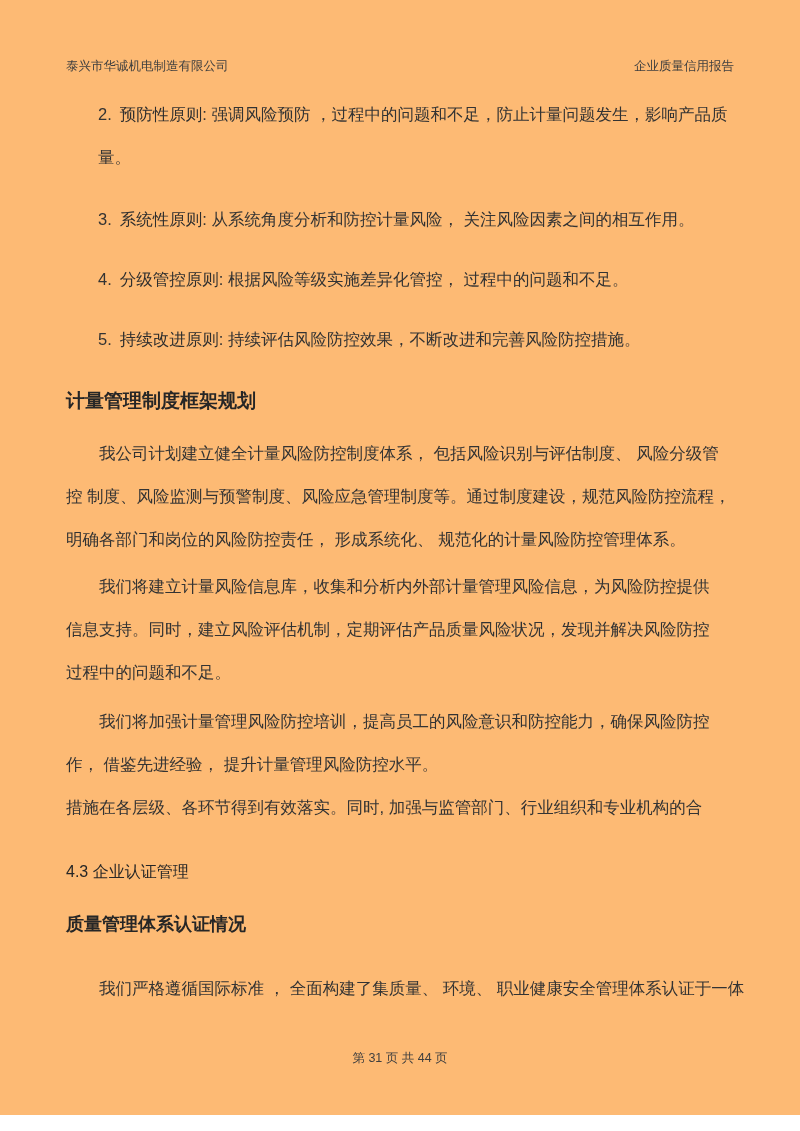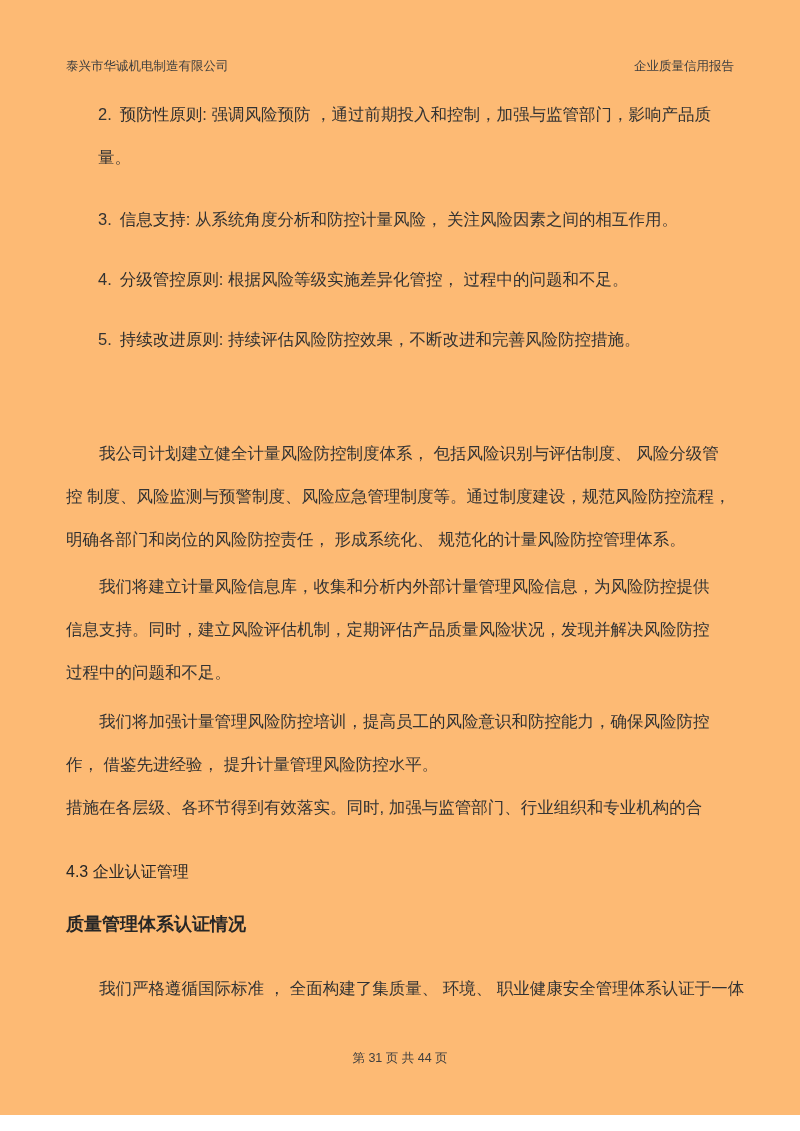--- a/index.html
+++ b/index.html
@@ -70,43 +70,44 @@
 
 <div class="page">
 
   <div class="page-header">
     <span>泰兴市华诚机电制造有限公司</span>
     <span>企业质量信用报告</span>
   </div>
 
   <div class="block" style="top:93px">
     <div class="line list-line">
-      <span class="num">2.</span><span class="lbl">预防性原则</span><span>: </span><span>强调风险预防 ，通过前期投入和控制，加强与监管部门，影响产品质</span>
+      <span class="num">2.</span><span class="lbl">预防性原则</span><span>: </span><span>强调风险预防 ，过程中的问题和不足，防止计量问题发生，影响产品质</span>
     </div>
     <div class="line list-line">量。</div>
   </div>
 
   <div class="block" style="top:198px">
     <div class="line list-line">
-      <span class="num">3.</span><span class="lbl">信息支持</span><span>: </span><span>从系统角度分析和防控计量风险， 关注风险因素之间的相互作用。</span>
+      <span class="num">3.</span><span class="lbl">系统性原则</span><span>: </span><span>从系统角度分析和防控计量风险， 关注风险因素之间的相互作用。</span>
     </div>
   </div>
 
   <div class="block" style="top:258px">
     <div class="line list-line">
       <span class="num">4.</span><span class="lbl">分级管控原则</span><span>: </span><span>根据风险等级实施差异化管控， 过程中的问题和不足。</span>
     </div>
   </div>
 
   <div class="block" style="top:318px">
     <div class="line list-line">
       <span class="num">5.</span><span class="lbl">持续改进原则</span><span>: </span><span>持续评估风险防控效果，不断改进和完善风险防控措施。</span>
     </div>
   </div>
 
+  <div class="block h-mid" style="top:387px">计量管理制度框架规划</div>
 
   <div class="block" style="top:432px">
     <div class="line indent">我公司计划建立健全计量风险防控制度体系， 包括风险识别与评估制度、 风险分级管</div>
     <div class="line">控 制度、风险监测与预警制度、风险应急管理制度等。通过制度建设，规范风险防控流程，</div>
     <div class="line">明确各部门和岗位的风险防控责任， 形成系统化、 规范化的计量风险防控管理体系。</div>
   </div>
 
   <div class="block" style="top:565px">
     <div class="line indent">我们将建立计量风险信息库，收集和分析内外部计量管理风险信息，为风险防控提供</div>
     <div class="line">信息支持。同时，建立风险评估机制，定期评估产品质量风险状况，发现并解决风险防控</div>

